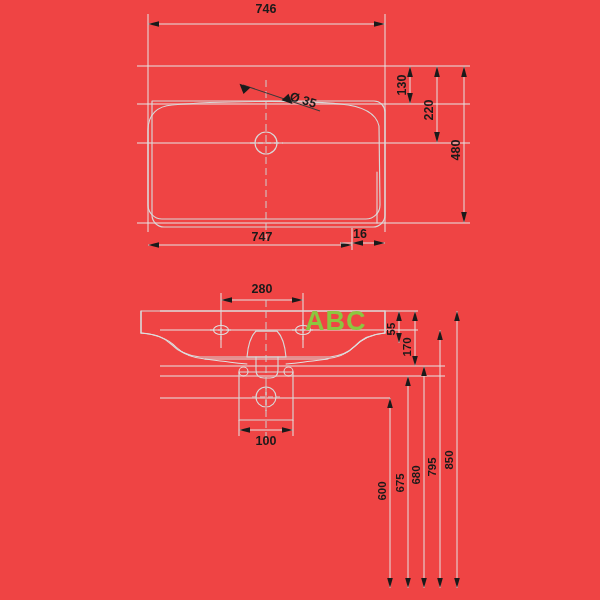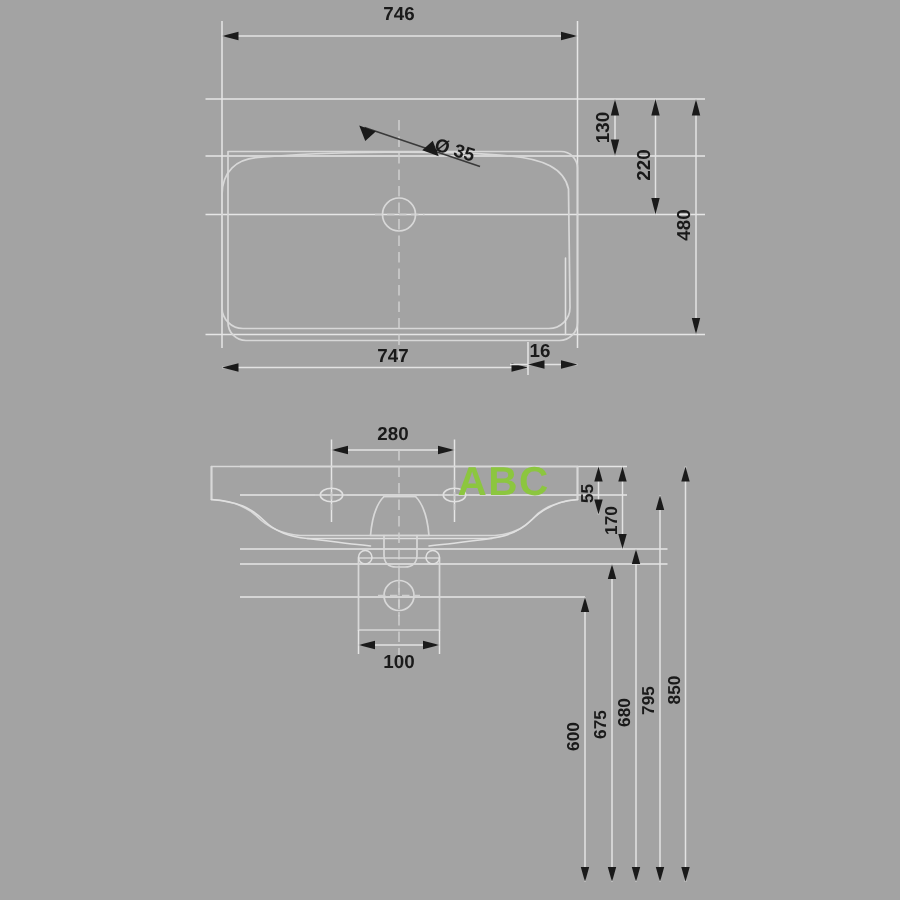--- a/index.html
+++ b/index.html
@@ -85,21 +85,21 @@
     stroke-width: 1.1;
   }
   .arrowdark {
     fill: #1a1a1a;
     stroke: none;
   }
 </style>
 </head>
 <body>
 
-<div id="stage" style="background: #a3a3a3;">
+<div id="stage" style="background: #ef4444;">
 <svg id="drawing" viewBox="0 0 600 600" xmlns="http://www.w3.org/2000/svg">
 
   <g>
 
     <g>
       <path class="extline" d="M148,14 L148,232"></path>
       <path class="extline" d="M385,14 L385,232"></path>
       <path class="extline" d="M137,66 L470,66"></path>
       <path class="extline" d="M137,104 L470,104"></path>
       <path class="extline" d="M137,143 L470,143"></path>

